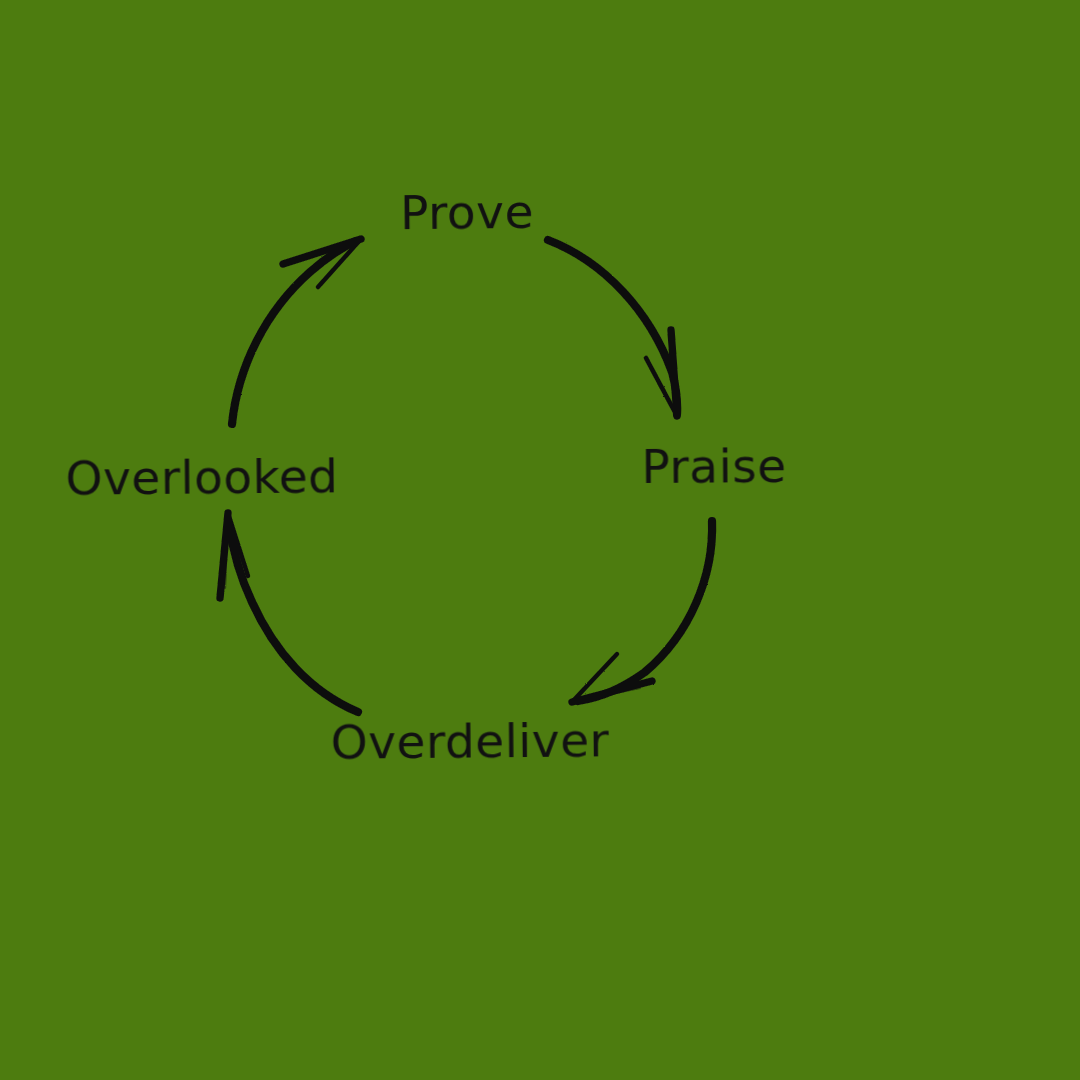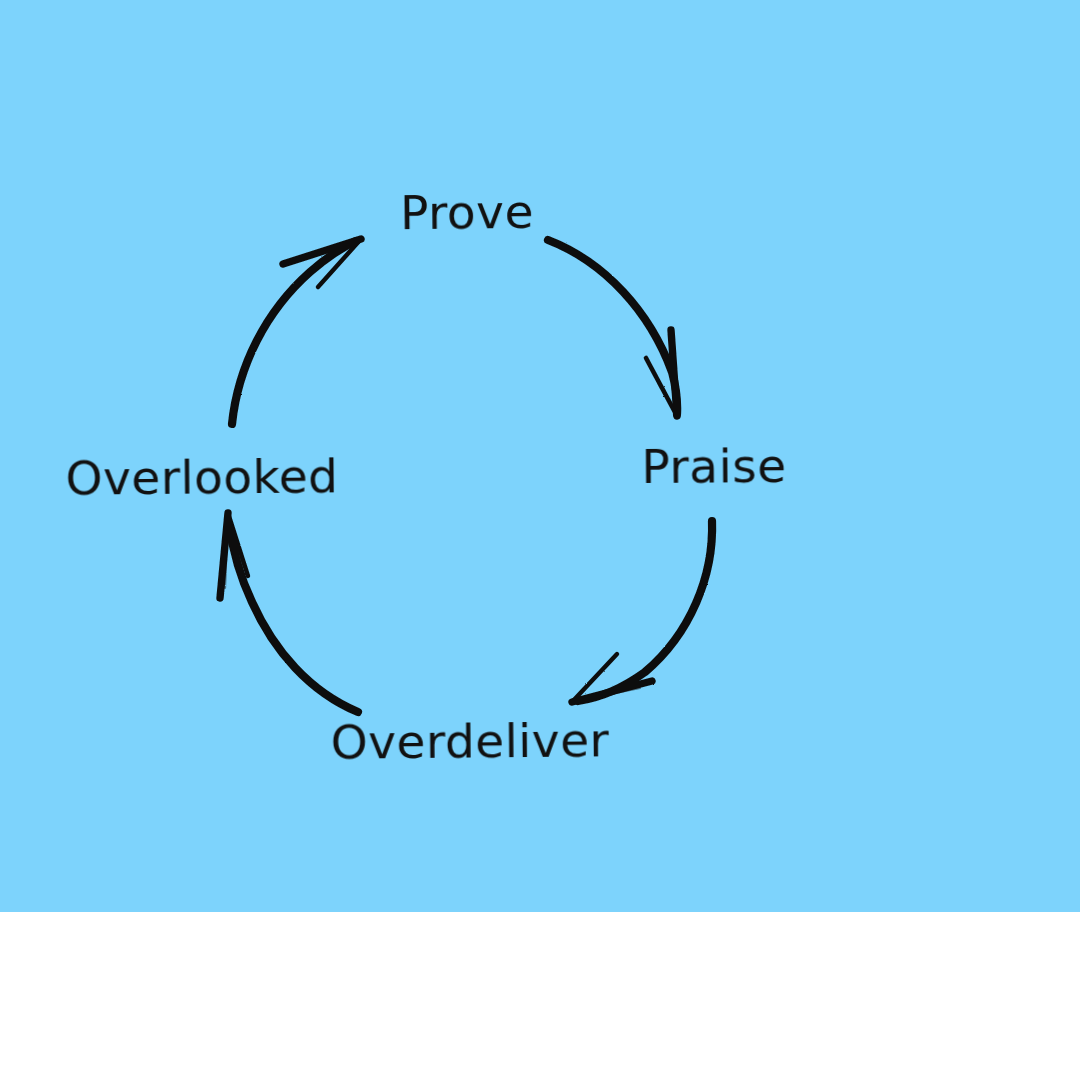--- a/index.html
+++ b/index.html
@@ -10,22 +10,22 @@
   }
   body {
     width: 1080px;
     height: 1080px;
     overflow: hidden;
     font-family: "DejaVu Sans", sans-serif;
   }
   #diagram-root {
     position: relative;
     width: 1080px;
-    height: 912px;
-    background: #7dd3fc;
+    height: 1080px;
+    background: #4d7c0f;
   }
   #cycle-svg {
     position: absolute;
     left: 0;
     top: 0;
     width: 1080px;
     height: 1080px;
     display: block;
   }
   .node-label {

